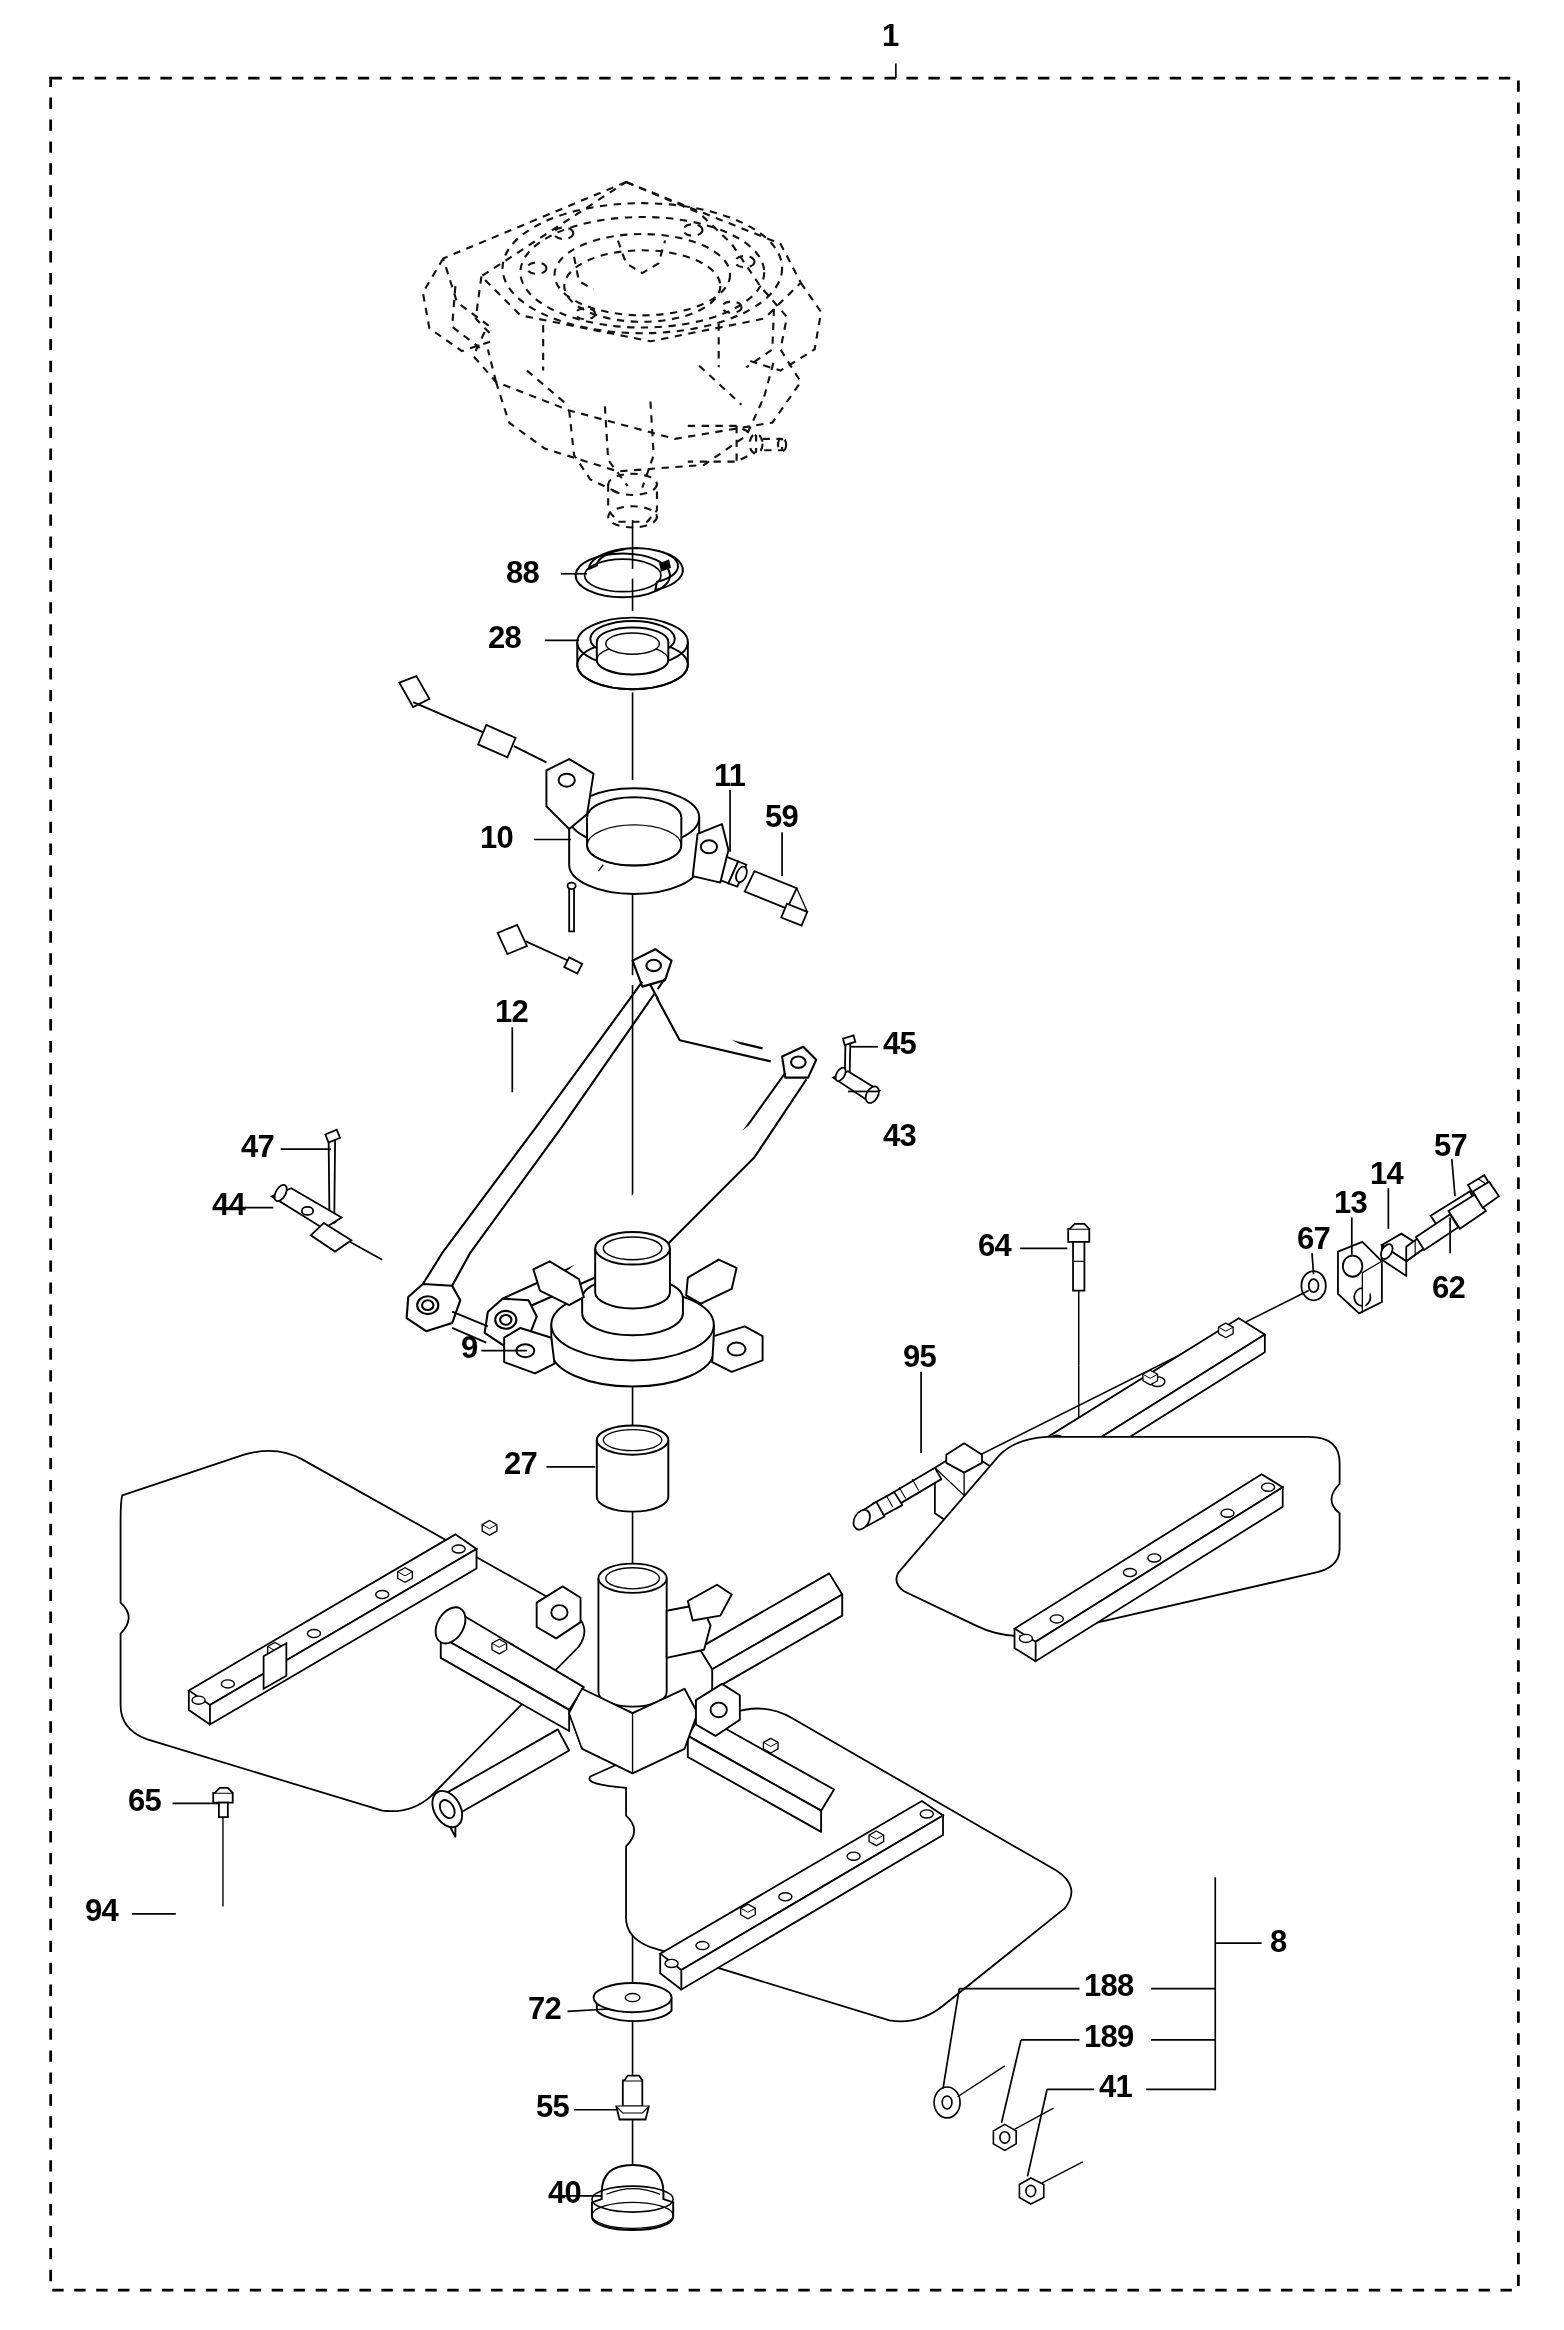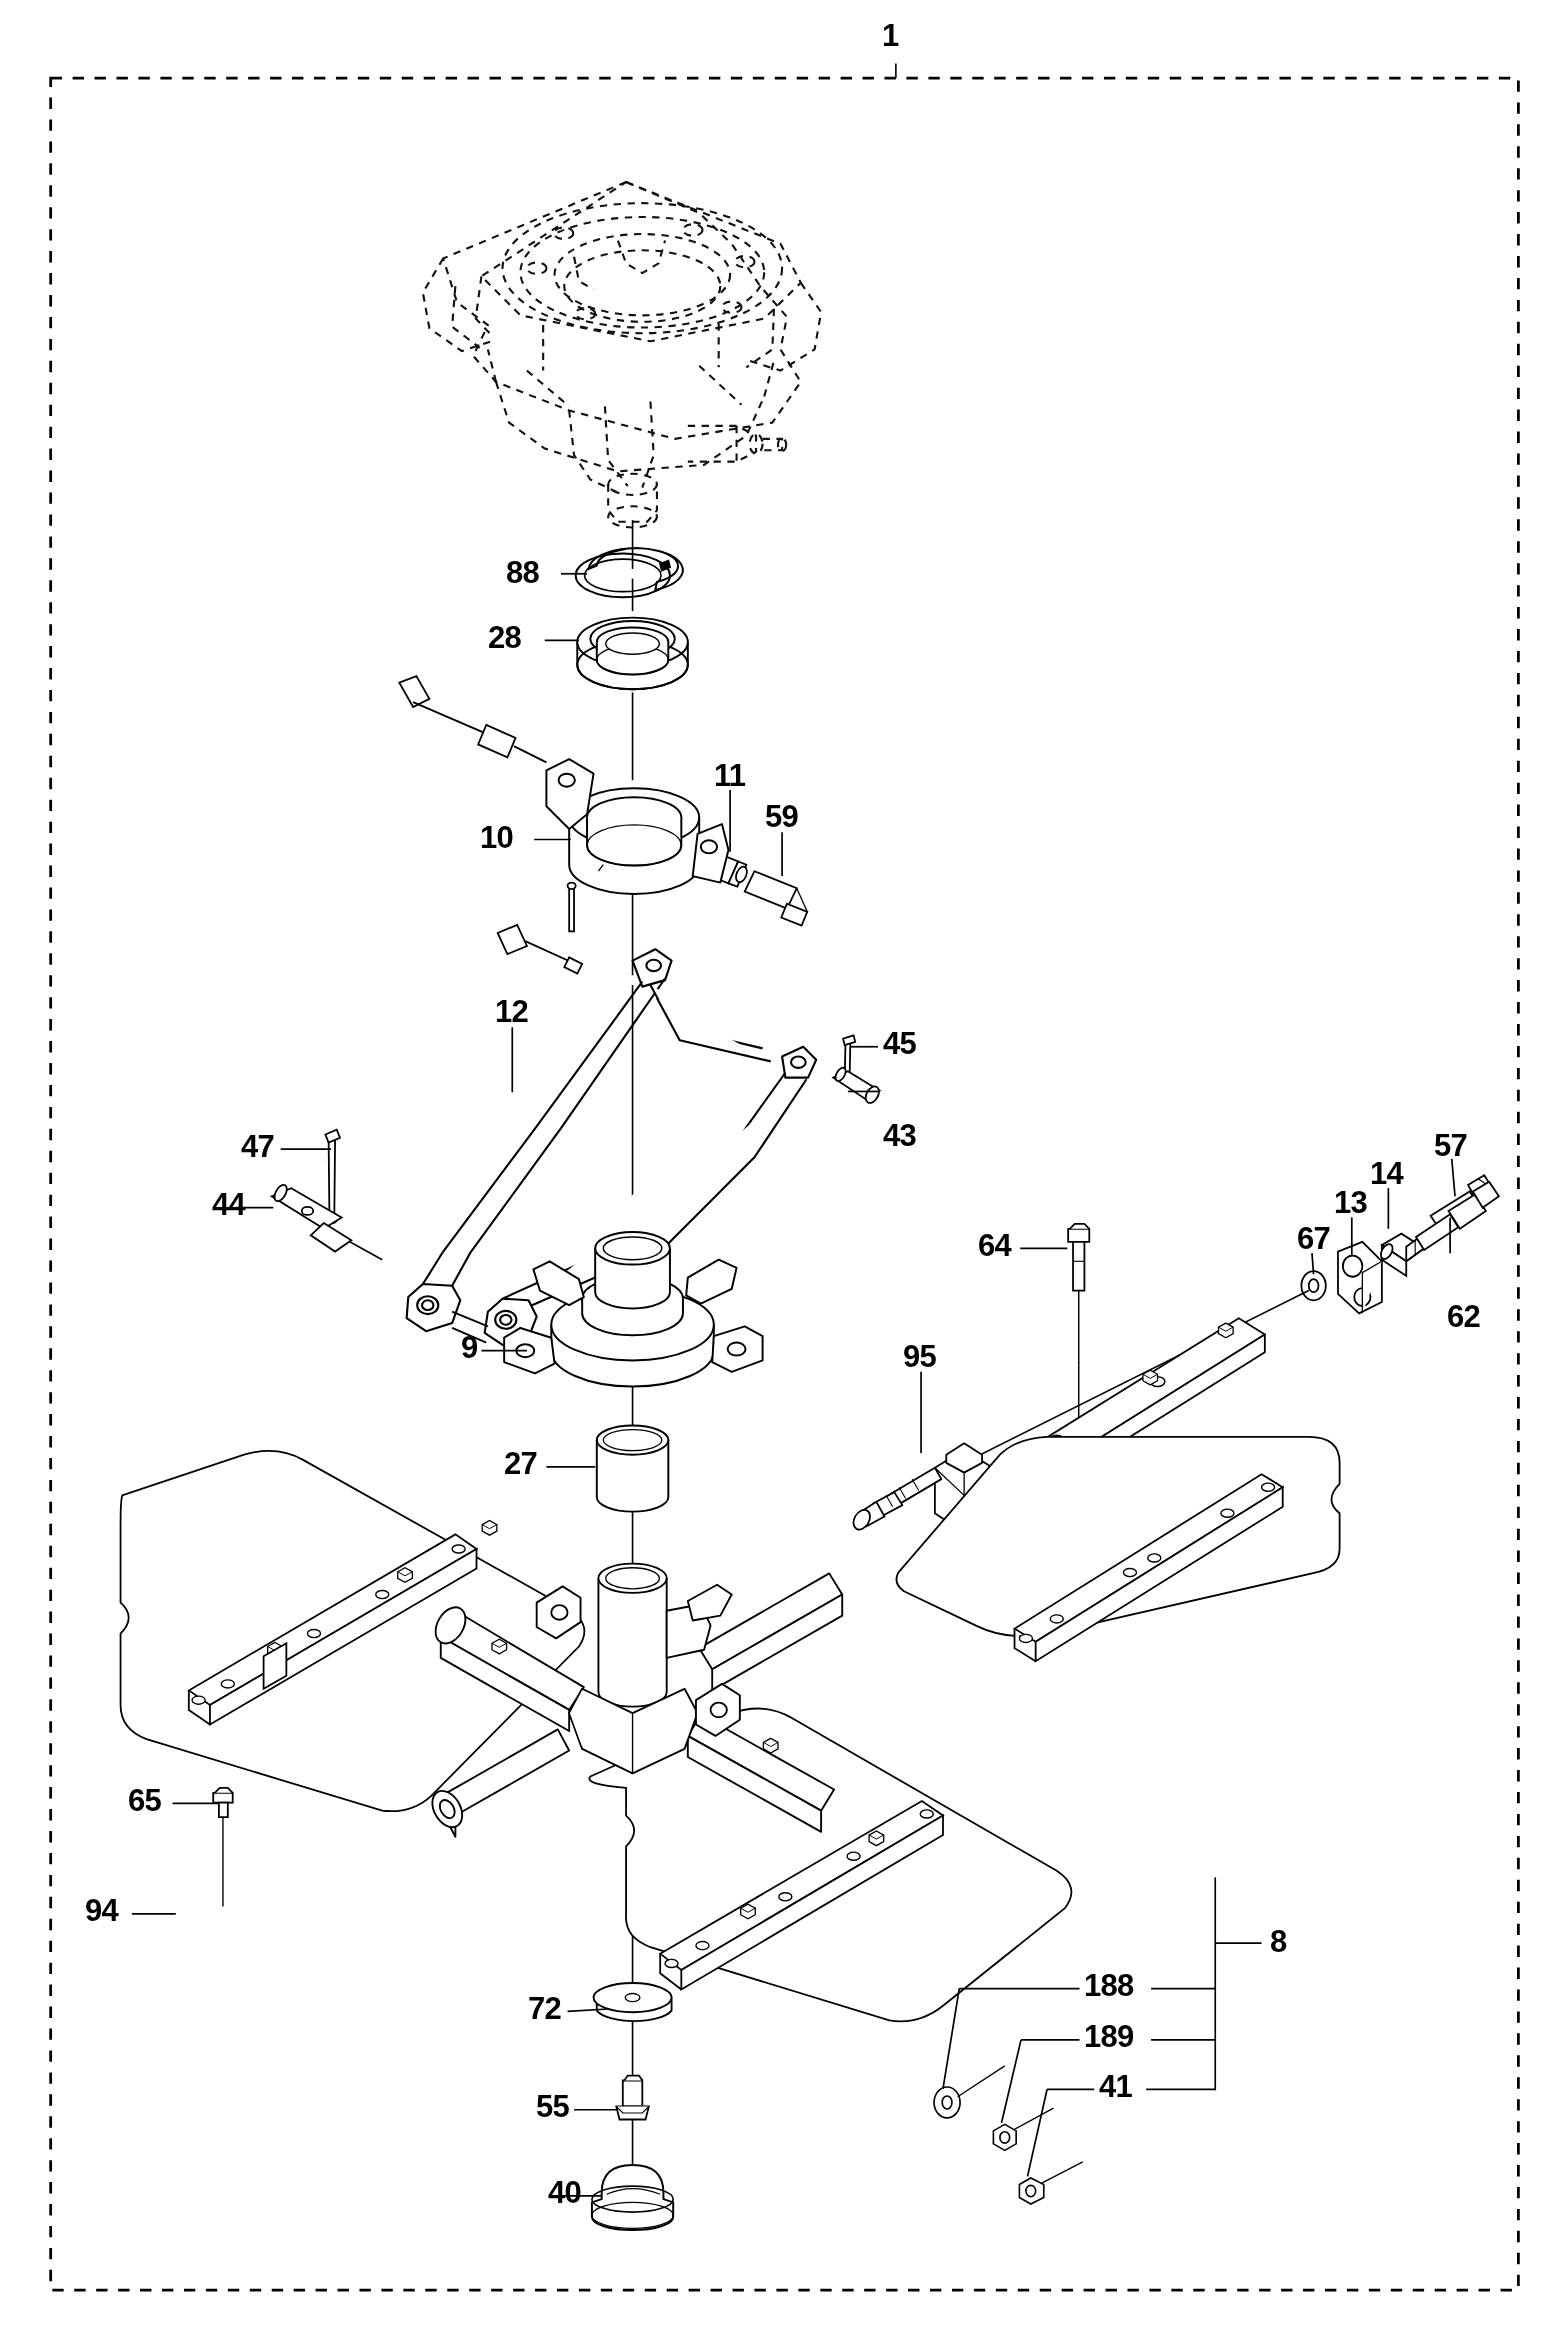--- a/index.html
+++ b/index.html
@@ -519,21 +519,21 @@
 <div class="callout c-lg" style="left:883px;top:1113px;margin-top:7px;">43</div>
 <div class="callout c-lg" style="left:241px;top:1131px;">47</div>
 <div class="callout c-lg" style="left:192px;top:1189px;margin-left:20px;">44</div>
 <div class="callout c-lg" style="left:461px;top:1332px;">9</div>
 <div class="callout c-lg" style="left:504px;top:1448px;">27</div>
 <div class="callout c-lg" style="left:978px;top:1230px;">64</div>
 <div class="callout c-lg" style="left:1297px;top:1223px;">67</div>
 <div class="callout c-lg" style="left:1334px;top:1187px;">13</div>
 <div class="callout c-lg" style="left:1370px;top:1158px;">14</div>
 <div class="callout c-lg" style="left:1434px;top:1130px;">57</div>
-<div class="callout c-lg" style="left:1432px;top:1301px;margin-left:15px;">62</div>
+<div class="callout c-lg" style="left:1432px;top:1272px;">62</div>
 <div class="callout c-lg" style="left:903px;top:1341px;text-align:center;">95</div>
 <div class="callout c-lg" style="left:128px;top:1785px;">65</div>
 <div class="callout c-lg" style="left:85px;top:1895px;">94</div>
 <div class="callout c-lg" style="left:1270px;top:1926px;">8</div>
 <div class="callout c-lg" style="left:1084px;top:1970px;">188</div>
 <div class="callout c-lg" style="left:1084px;top:2021px;">189</div>
 <div class="callout c-lg" style="left:1099px;top:2071px;">41</div>
 <div class="callout c-lg" style="left:517px;top:1993px;margin-left:11px;">72</div>
 <div class="callout c-lg" style="left:536px;top:2091px;">55</div>
 <div class="callout c-lg" style="left:512px;top:2177px;margin-left:36px;">40</div>

